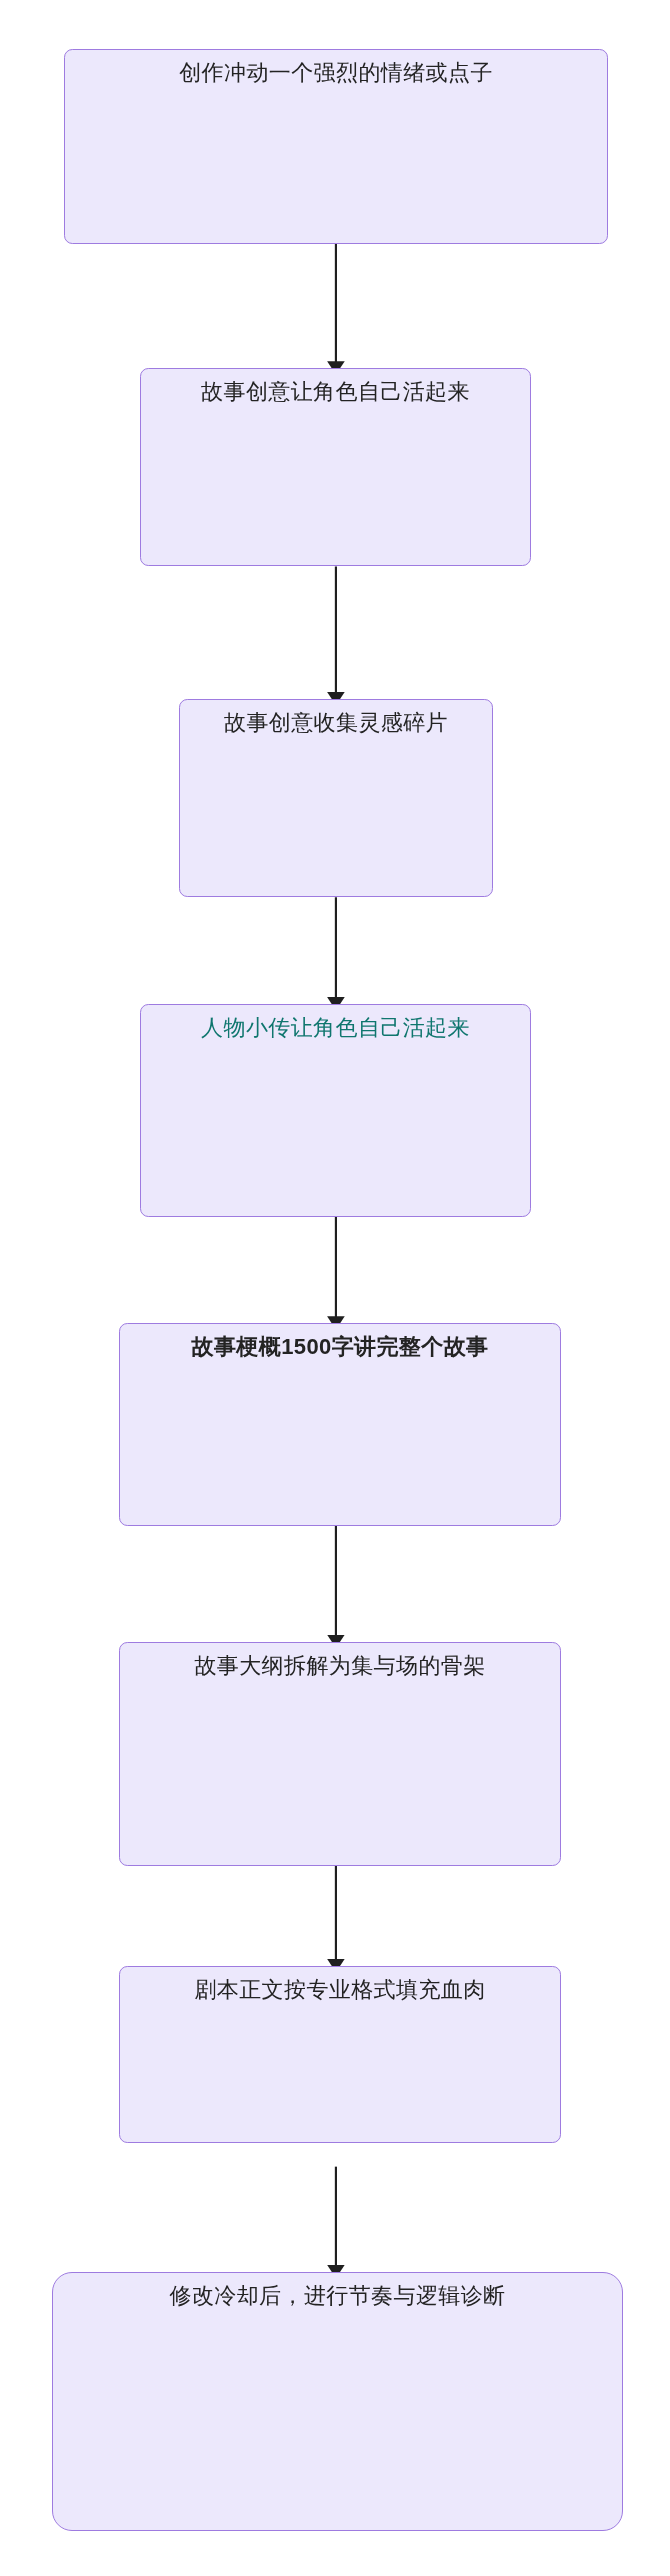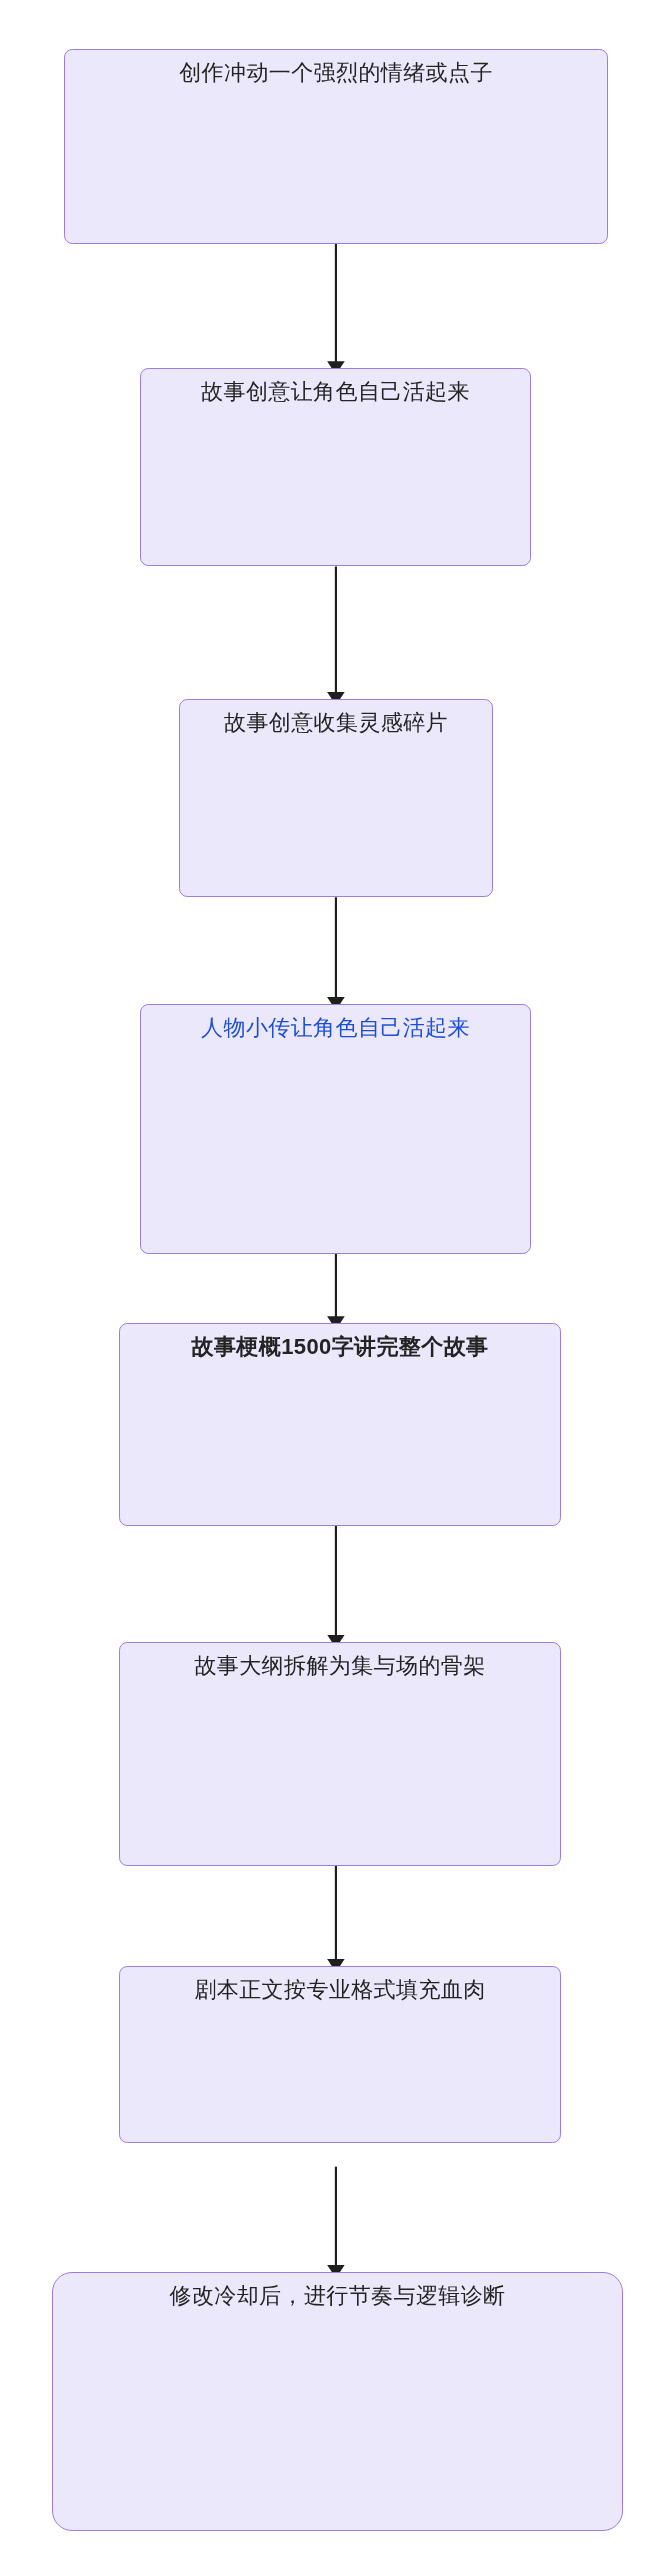--- a/index.html
+++ b/index.html
@@ -85,21 +85,21 @@
   <div class="node" style="left: 140px; top: 368px; width: 391px; height: 198px; background: rgb(236, 232, 252); border-color: rgb(158, 123, 224); color: rgb(35, 35, 35);">
     <span class="line">故事创意</span>
     <span class="line">让角色自己活起来</span>
   </div>
 
   <div class="node" style="left: 179px; top: 699px; width: 314px; height: 198px; background: rgb(236, 232, 252); border-color: rgb(158, 123, 224); color: rgb(35, 35, 35);">
     <span class="line">故事创意</span>
     <span class="line">收集灵感碎片</span>
   </div>
 
-  <div class="node" style="left: 140px; top: 1004px; width: 391px; height: 250px; background: rgb(236, 232, 252); border-color: rgb(158, 123, 224); color: #1d4ed8;">
+  <div class="node" style="left: 140px; top: 1004px; width: 391px; height: 213px; background: rgb(236, 232, 252); border-color: rgb(158, 123, 224); color: #0f766e;">
     <span class="line">人物小传</span>
     <span class="line">让角色自己活起来</span>
   </div>
 
   <div class="node" style="left: 119px; top: 1323px; width: 442px; height: 203px; background: rgb(236, 232, 252); border-color: rgb(158, 123, 224); color: rgb(35, 35, 35); font-weight: bold;">
     <span class="line">故事梗概</span>
     <span class="line">1500字讲完整个故事</span>
   </div>
 
   <div class="node" style="left: 119px; top: 1642px; width: 442px; height: 224px; background: rgb(236, 232, 252); border-color: rgb(158, 123, 224); color: rgb(35, 35, 35);">

